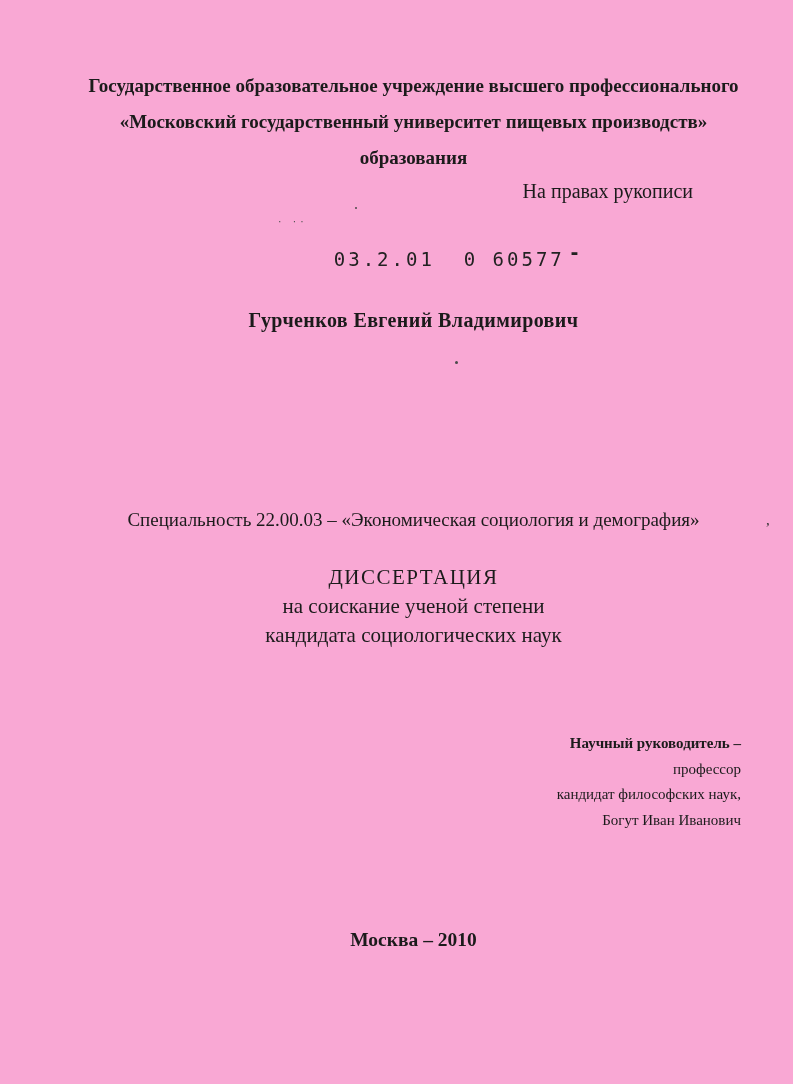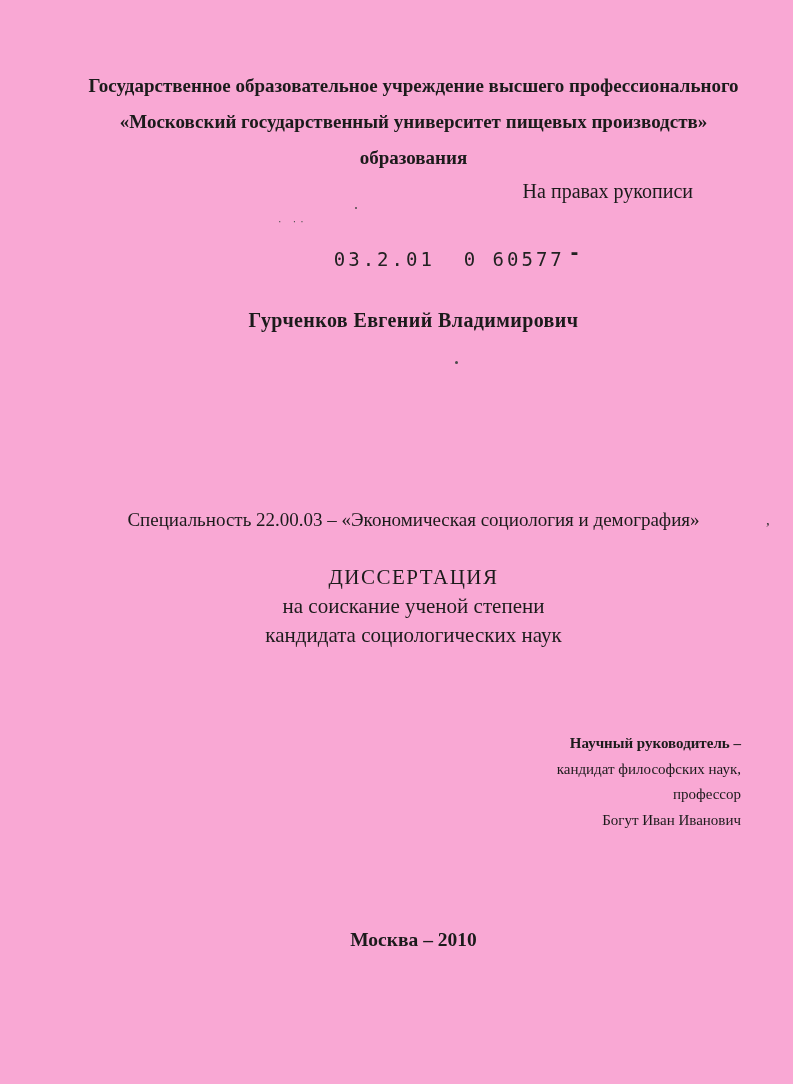--- a/index.html
+++ b/index.html
@@ -154,20 +154,20 @@
   <span class="comma-artifact">,</span>
 
   <div class="centered dissertation-block">
     <div class="diss-word">ДИССЕРТАЦИЯ</div>
     <div>на соискание ученой степени</div>
     <div>кандидата социологических наук</div>
   </div>
 
   <div class="supervisor-block">
     <div class="bold-line">Научный руководитель –</div>
+    <div>профессор</div>
     <div>кандидат философских наук,</div>
-    <div>профессор</div>
     <div>Богут Иван Иванович</div>
   </div>
 
   <div class="centered imprint-line">Москва – 2010</div>
 
 </div>
 
 </body></html>

